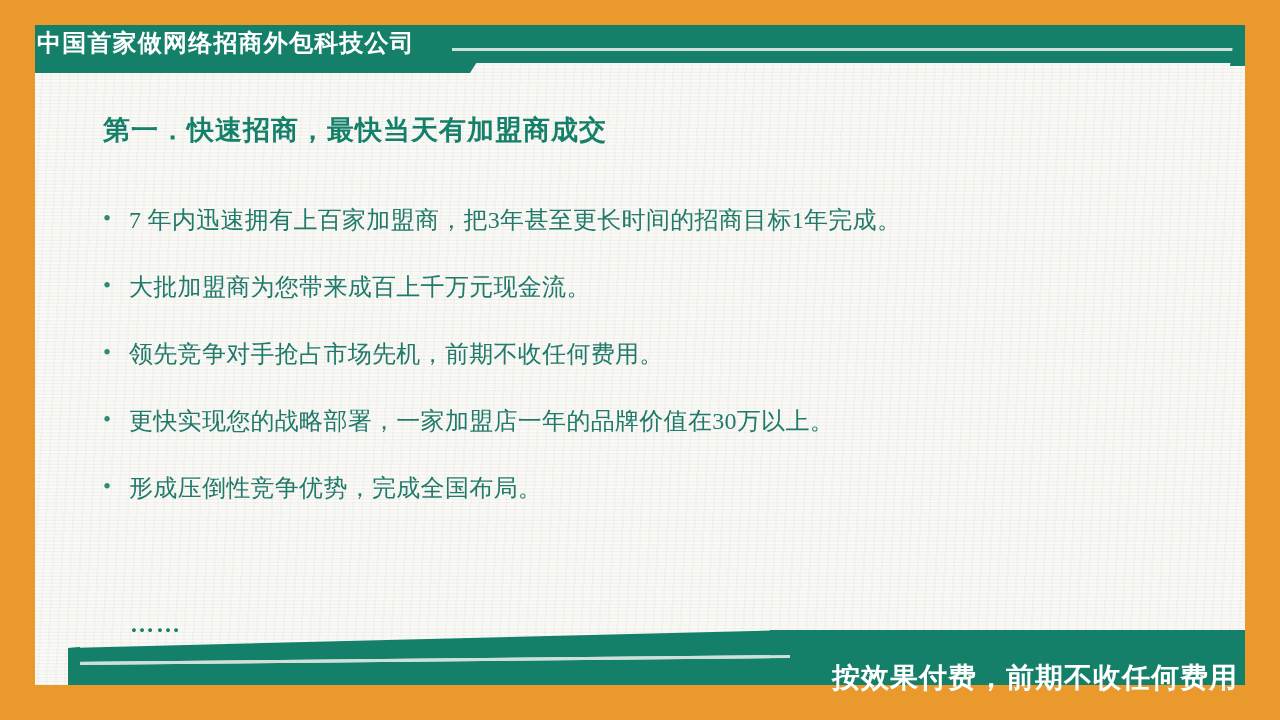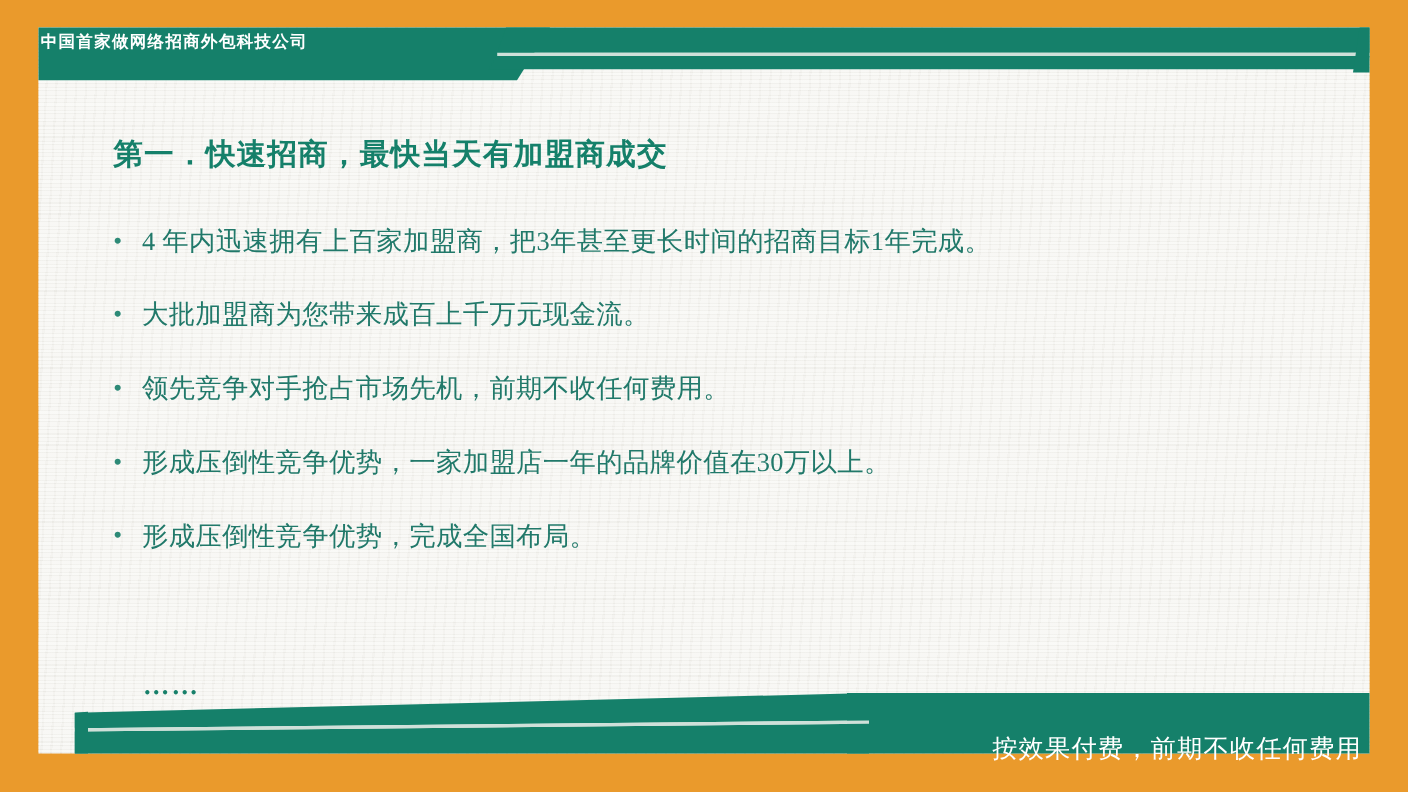--- a/index.html
+++ b/index.html
@@ -56,21 +56,21 @@
     width: 1280px;
     height: 100px;
     pointer-events: none;
   }
   #header-zone svg { display: block; }
 
   #header-title {
     position: absolute;
     left: 37px;
     top: 31px;
-    font-size: 15px;
+    font-size: 24px;
     font-weight: bold;
     color: #ffffff;
     letter-spacing: 1.2px;
     white-space: nowrap;
     line-height: 1;
   }
 
   
   #footer-zone {
     position: absolute;
@@ -79,41 +79,41 @@
     width: 1280px;
     height: 110px;
     pointer-events: none;
   }
   #footer-zone svg { display: block; }
 
   #footer-text {
     position: absolute;
     right: 42px;
     bottom: 28px;
-    font-size: 23px;
-    font-weight: normal;
+    font-size: 28px;
+    font-weight: bold;
     color: #ffffff;
     letter-spacing: 1px;
     white-space: nowrap;
     line-height: 1;
   }
 
   
   #content {
     position: absolute;
     left: 35px;
     top: 25px;
     width: 1210px;
     height: 660px;
   }
 
   #slide-title {
     position: absolute;
     left: 103px;
-    top: 124px;
+    top: 114px;
     font-size: 27px;
     font-weight: bold;
     color: #15806a;
     letter-spacing: 1px;
     white-space: nowrap;
     line-height: 1.2;
   }
 
   #bullets {
     position: absolute;
@@ -182,36 +182,36 @@
   </div>
 
   <div id="content"></div>
 
   <div id="slide-title">第一．快速招商，最快当天有加盟商成交</div>
 
   <div id="bullets">
 
     <div class="bullet-row">
       <span class="bullet-marker">•</span>
-      <span class="bullet-text"> 4 年内迅速拥有上百家加盟商，把3年甚至更长时间的招商目标1年完成。</span>
+      <span class="bullet-text"> 7 年内迅速拥有上百家加盟商，把3年甚至更长时间的招商目标1年完成。</span>
     </div>
 
     <div class="bullet-row">
       <span class="bullet-marker">•</span>
       <span class="bullet-text">大批加盟商为您带来成百上千万元现金流。</span>
     </div>
 
     <div class="bullet-row">
       <span class="bullet-marker">•</span>
       <span class="bullet-text">领先竞争对手抢占市场先机，前期不收任何费用。</span>
     </div>
 
     <div class="bullet-row">
       <span class="bullet-marker">•</span>
-      <span class="bullet-text">形成压倒性竞争优势，一家加盟店一年的品牌价值在30万以上。</span>
+      <span class="bullet-text">更快实现您的战略部署，一家加盟店一年的品牌价值在30万以上。</span>
     </div>
 
     <div class="bullet-row">
       <span class="bullet-marker">•</span>
       <span class="bullet-text">形成压倒性竞争优势，完成全国布局。</span>
     </div>
 
   </div>
 
   <div id="ellipsis-row">……</div>

